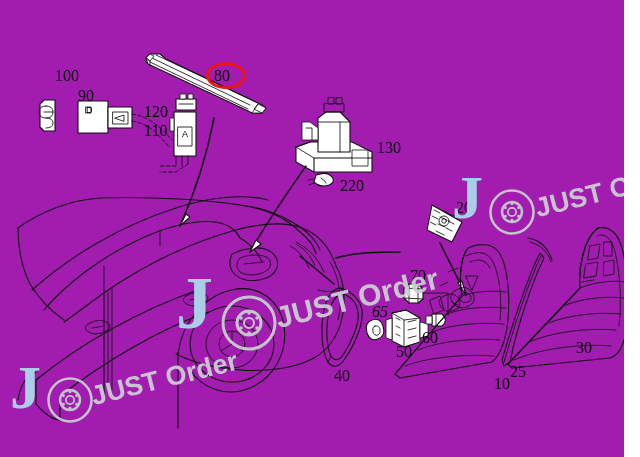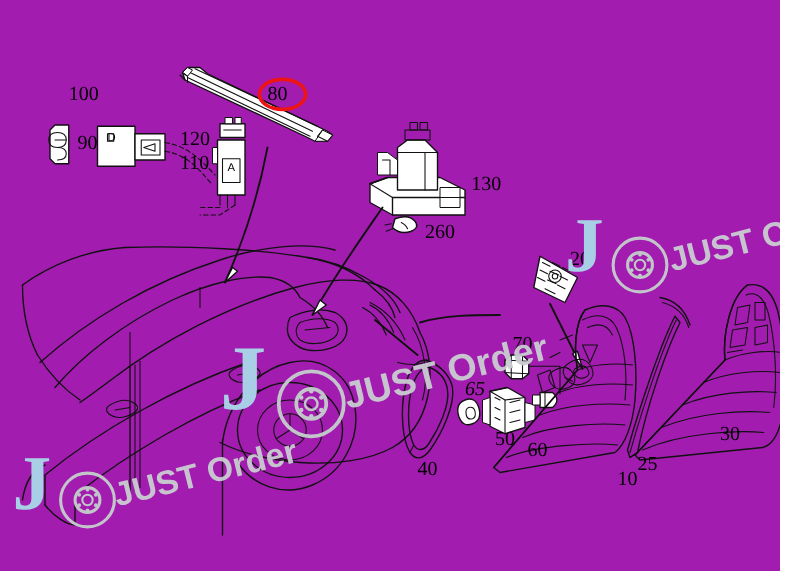--- a/index.html
+++ b/index.html
@@ -305,34 +305,34 @@
       <path class="fillw" d="M180,226 L186,214 L190,217 Z"></path>
 
       <path class="ln-h" d="M306,166 C288,192 268,220 250,252"></path>
       <path class="fillw" d="M250,252 L256,240 L261,244 Z"></path>
 
       <path class="ln-h" d="M400,252 C380,252 356,252 336,258"></path>
     </g>
   </svg>
 
   <div class="lbl big" style="left:55px;top:68px;">100</div>
-  <div class="lbl big" style="left:62px;top:88px;margin-top:19px;">90</div>
+  <div class="lbl big" style="left:78px;top:88px;">90</div>
   <div class="lbl big" style="left:144px;top:104px;">120</div>
   <div class="lbl big" style="left:144px;top:123px;">110</div>
 
   <div style="position:absolute;left:206px;top:62px;width:40px;height:27px;border:3.5px solid #ee1414;border-radius:50%;box-sizing:border-box;"></div>
   <div class="lbl big" style="left:214px;top:68px;">80</div>
 
   <div class="lbl big" style="left:377px;top:124px;margin-top:16px;">130</div>
-  <div class="lbl big" style="left:340px;top:178px;">260</div>
+  <div class="lbl big" style="left:340px;top:178px;">220</div>
   <div class="lbl big" style="left:456px;top:200px;">20</div>
   <div class="lbl big" style="left:410px;top:268px;">70</div>
   <div class="lbl big" style="left:372px;top:304px;font-style:italic;">65</div>
   <div class="lbl big" style="left:396px;top:344px;">50</div>
-  <div class="lbl big" style="left:422px;top:330px;margin-top:23px;">60</div>
+  <div class="lbl big" style="left:422px;top:330px;">60</div>
   <div class="lbl big" style="left:334px;top:368px;">40</div>
   <div class="lbl big" style="left:452px;top:376px;margin-left:42px;">10</div>
   <div class="lbl big" style="left:510px;top:364px;">25</div>
   <div class="lbl big" style="left:576px;top:340px;">30</div>
 
   <div class="lbl" style="left:86px;top:106px;font-size:9px;font-family:'Liberation Sans',sans-serif;">D</div>
   <div class="lbl" style="left:182px;top:130px;font-size:9px;font-family:'Liberation Sans',sans-serif;">A</div>
 
   <div class="wm" style="left:176px;top:250px;">
     <div style="position:relative;width:280px;height:80px;">

